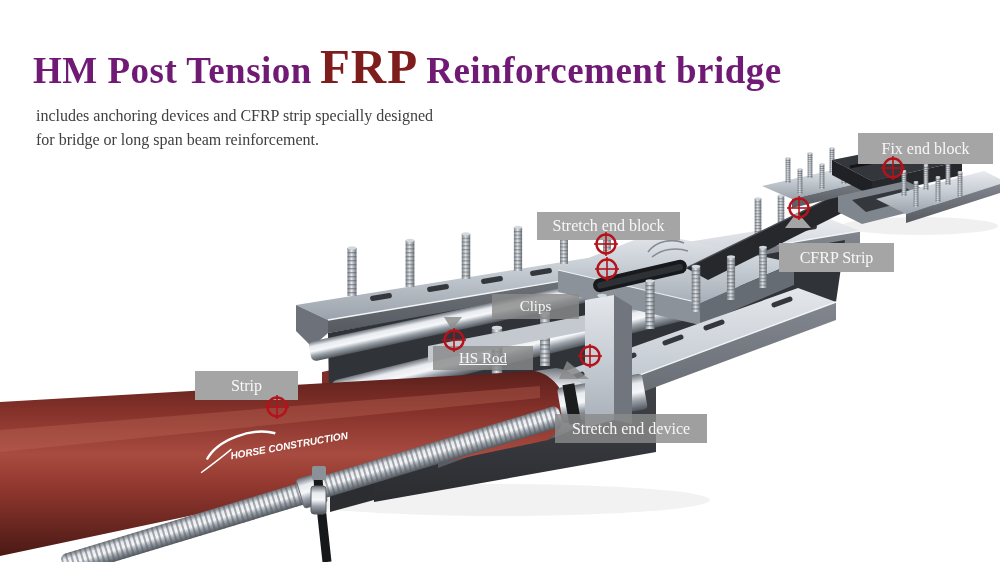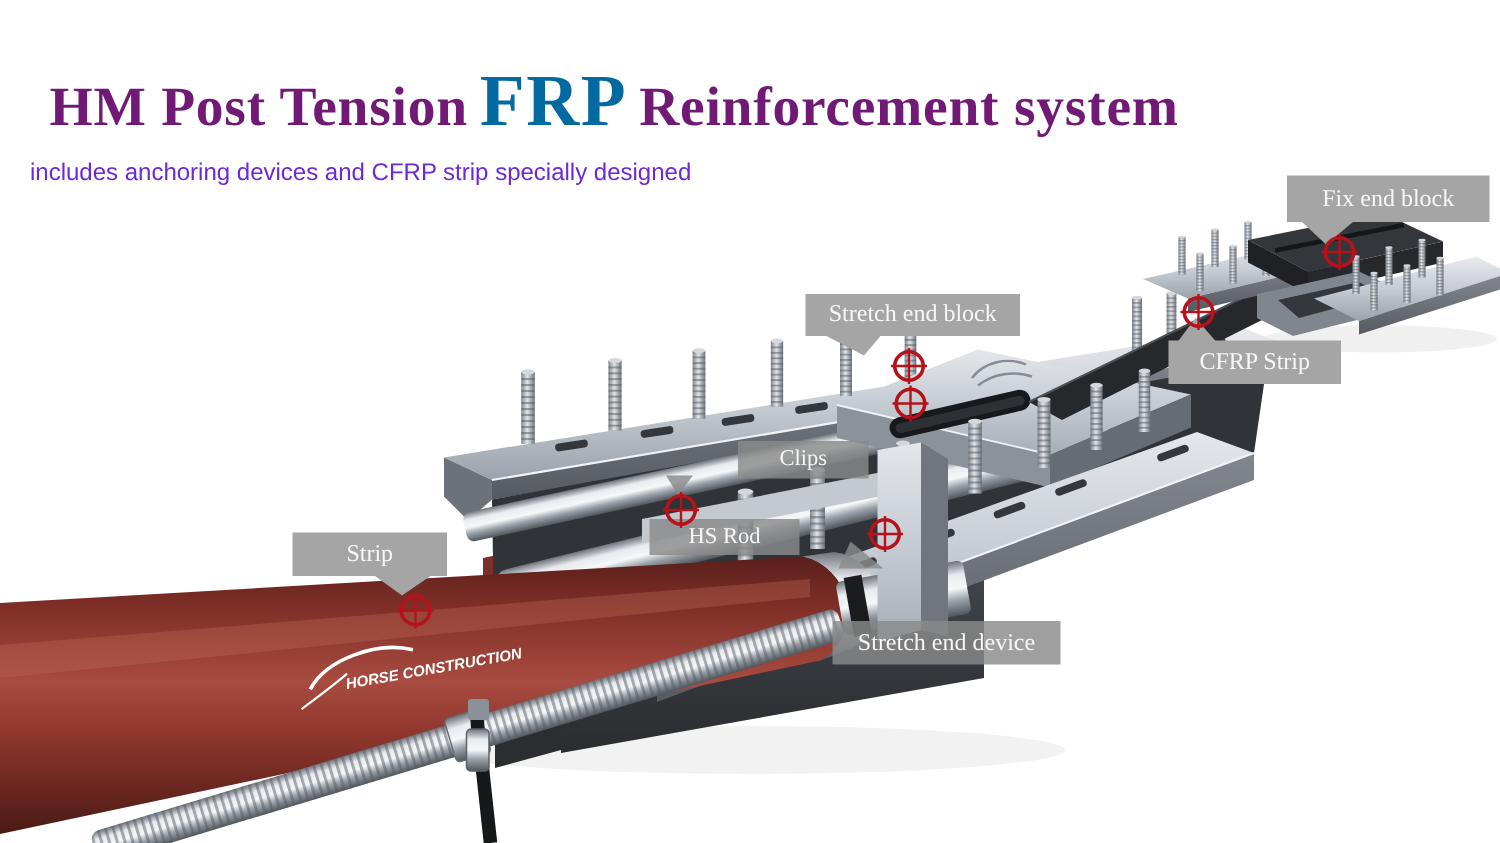--- a/index.html
+++ b/index.html
@@ -2,32 +2,32 @@
 <html><head>
 <meta charset="utf-8">
 <style>
   html,body{margin:0;padding:0;background:#ffffff;}
   .stage{position:relative;width:1000px;height:562px;background:#ffffff;overflow:hidden;
          font-family:"Liberation Serif",serif;}
   
   .hdr{position:absolute;left:33px;top:38px;width:760px;}
   .title{white-space:nowrap;line-height:58px;}
   .title .t-gray{font-weight:bold;font-size:37px;color:#701a75;letter-spacing:.5px;}
-  .title .t-red{font-weight:bold;font-size:49px;color:#0369a1;letter-spacing:1px;padding:0 4px;}
-  .subtitle{position:absolute;left:20px;top:104px;width:520px;
-            font-family:Liberation Sans, sans-serif;font-size:16px;color:#6d28d9;line-height:1.5;}
+  .title .t-red{font-weight:bold;font-size:49px;color:#7f1d1d;letter-spacing:1px;padding:0 4px;}
+  .subtitle{position:absolute;left:36px;top:104px;width:520px;
+            font-family:Liberation Serif, serif;font-size:16px;color:#404040;line-height:1.5;}
   
   .scene{position:absolute;left:0;top:0;width:1000px;height:562px;}
   
   .callout{position:absolute;display:flex;align-items:center;justify-content:center;
            color:#f7f7f7;font-size:16px;text-align:center;}
-  .solid{background:#a5a5a5;}
+  .solid{background:#a5a5a5;margin-top:16px;}
   .glass{background:rgba(138,138,138,.82);margin-top:36px;}
   .cl-jack{left:195px;top:355px;width:103px;height:29px;}
-  .cl-hsrod{left:433px;top:310px;width:100px;height:24px;font-size:15px;}
+  .cl-hsrod{left:433px;top:310px;width:100px;height:24px;font-size:15px;text-decoration:underline;}
   .cl-clips{left:492px;top:258px;width:87px;height:25px;font-size:15px;}
   .cl-seb{left:537px;top:196px;width:143px;height:28px;}
   .cl-sed{left:555px;top:378px;width:152px;height:29px;}
   .cl-cfrp{left:779px;top:227px;width:115px;height:29px;}
   .cl-feb{left:858px;top:117px;width:135px;height:31px;}
   
   .marker{position:absolute;width:26px;height:26px;transform:translate(-50%,-50%);}
   .mk-jack{left:277px;top:407px;}
   .mk-hsrod{left:454px;top:340px;}
   .mk-clips{left:607px;top:269px;}
@@ -256,25 +256,26 @@
       <polygon points="559,379 589,379 567,361" fill="rgba(138,138,138,.82)"></polygon>
       <polygon points="785,228 811,228 797,212" fill="#a5a5a5"></polygon>
       <polygon points="868,148 902,148 884,163" fill="#a5a5a5"></polygon>
     </g>
   </svg>
 
   <div class="hdr">
     <div class="title">
       <span class="t-gray">HM Post Tension</span>
       <span class="t-red">FRP</span>
-      <span class="t-gray">Reinforcement system</span>
+      <span class="t-gray">Reinforcement bridge</span>
     </div>
   </div>
   <div class="subtitle">
     <div>includes anchoring devices and CFRP strip specially designed</div>
+    <div>for bridge or long span beam reinforcement.</div>
   </div>
 
   <div class="callout solid cl-jack">
       <span>Strip</span>
     </div>
   <div class="callout glass cl-hsrod">
       <span>HS Rod</span>
     </div>
   <div class="callout glass cl-clips">
       <span>Clips</span>

